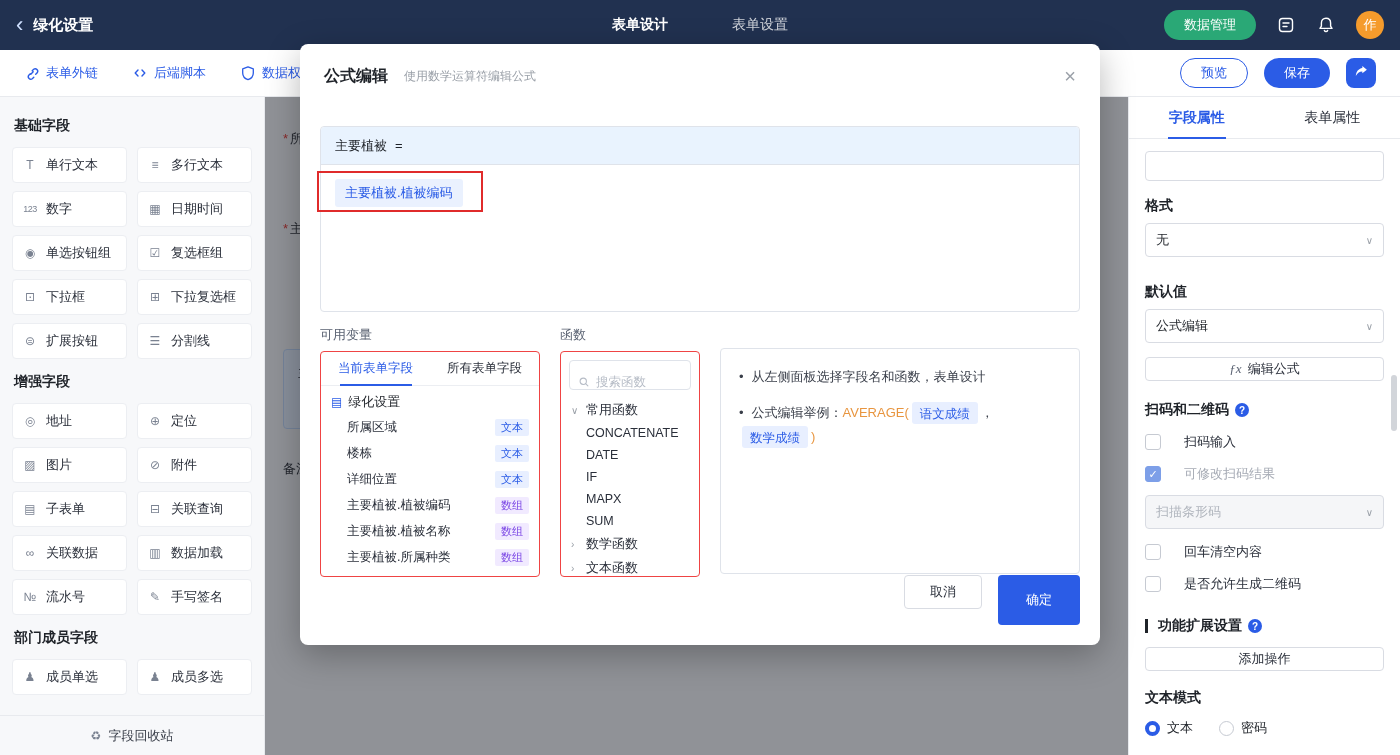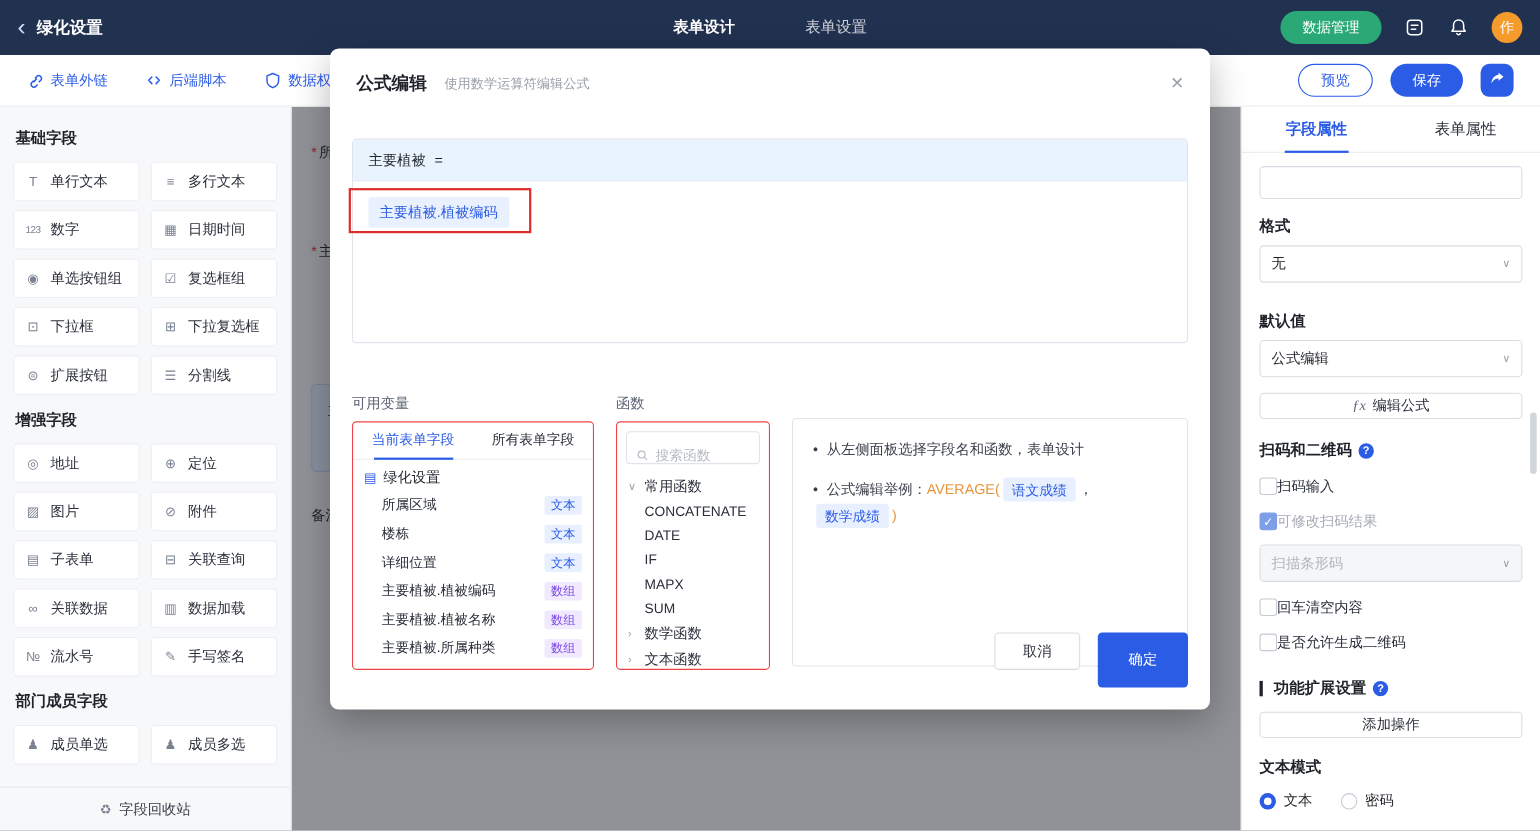--- a/index.html
+++ b/index.html
@@ -73,21 +73,21 @@
   .p-select.disabled { background:#f5f6f8; color:#b0b5bd; cursor:default; }
   .chev { color:#9aa0a8; font-size:10px; }
   .p-btn { margin-top:14px; height:24px; border:1px solid #d9dce3; border-radius:4px; background:#fff;
     display:flex; align-items:center; justify-content:center; gap:6px; width:100%; font-size:13px;
     color:#2a2f3a; cursor:pointer; }
   .fx { font-style:italic; font-family:"Liberation Serif","DejaVu Serif",serif; color:#5a6272; }
   .p-sec { margin-top:20px; display:flex; align-items:center; gap:6px; font-size:14px; font-weight:bold; }
   .help { width:14px; height:14px; border-radius:50%; background:#2b5ce6; color:#fff; font-size:10px;
     display:inline-flex; align-items:center; justify-content:center; font-weight:bold; }
   .bar { display:inline-block; width:3px; height:14px; background:#1f2329; margin-right:4px; }
-  .check-row { display:flex; align-items:center; gap:0; margin-top:14px; cursor:pointer; }
+  .check-row { display:flex; align-items:center; gap:23px; margin-top:14px; cursor:pointer; }
   .cbox { width:16px; height:16px; border:1px solid #c6cad2; border-radius:3px; background:#fff;
     display:flex; align-items:center; justify-content:center; font-size:11px; color:#fff; flex:none; }
   .cbox.checked { background:#7d9fe8; border-color:#7d9fe8; }
   .clabel { font-size:13px; color:#2a2f3a; }
   .clabel.dim { color:#a6abb5; }
   .radio-row { display:flex; gap:26px; margin-top:12px; }
   .radio-opt { display:flex; align-items:center; gap:7px; cursor:pointer; }
   .rdot { width:15px; height:15px; border-radius:50%; border:1px solid #c6cad2; background:#fff; flex:none; }
   .rdot.on { border:4.5px solid #2b5ce6; }
   .sb-thumb { position:absolute; right:3px; top:278px; width:6px; height:56px; border-radius:3px; background:#d2d5da; }
@@ -101,21 +101,21 @@
   .formula-box { margin:18px 20px 0; border:1px solid #dfe3ea; border-radius:4px; height:186px;
     overflow:visible; position:relative; }
   .formula-top { height:38px; background:#e9f3fe; border-bottom:1px solid #dfe3ea; display:flex;
     align-items:center; gap:8px; padding:0 14px; font-size:13px; border-radius:4px 4px 0 0; }
   .formula-body { padding:14px; }
   .chip { display:inline-block; background:#eaf1fe; color:#2b5ce6; padding:5px 10px; border-radius:3px;
     font-size:13px; cursor:pointer; }
   .anno-red { position:absolute; left:-4px; top:44px; width:166px; height:41px;
     border:2px solid #e02b2b; pointer-events:none; }
   .m-mid { display:flex; gap:20px; padding:0 20px; margin-top:14px; }
-  .col-label { font-size:13px; color:#5a6272; margin-bottom:7px;margin-top:32px; }
+  .col-label { font-size:13px; color:#5a6272; margin-bottom:7px; }
   .vars-col { width:220px; } .fns-col { width:140px; } .hint-col { flex:1; }
   .box { border:1px solid #ef4444; border-radius:4px; height:226px; overflow:hidden; background:#fff; }
   .vars-tabs { display:flex; height:34px; border-bottom:1px solid #eceef2; font-size:12.5px; }
   .vars-tab { flex:1; display:flex; align-items:center; justify-content:center; color:#2a2f3a;
     position:relative; cursor:pointer; }
   .vars-tab.active { color:#2b5ce6; }
   .vars-tab.active::after { content:""; position:absolute; bottom:-1px; left:50%; transform:translateX(-50%);
     width:72px; height:2px; background:#2b5ce6; }
   .var-form { display:flex; align-items:center; gap:6px; padding:7px 10px 3px; font-size:13px; }
   .doc { color:#2b5ce6; font-size:12px; }

